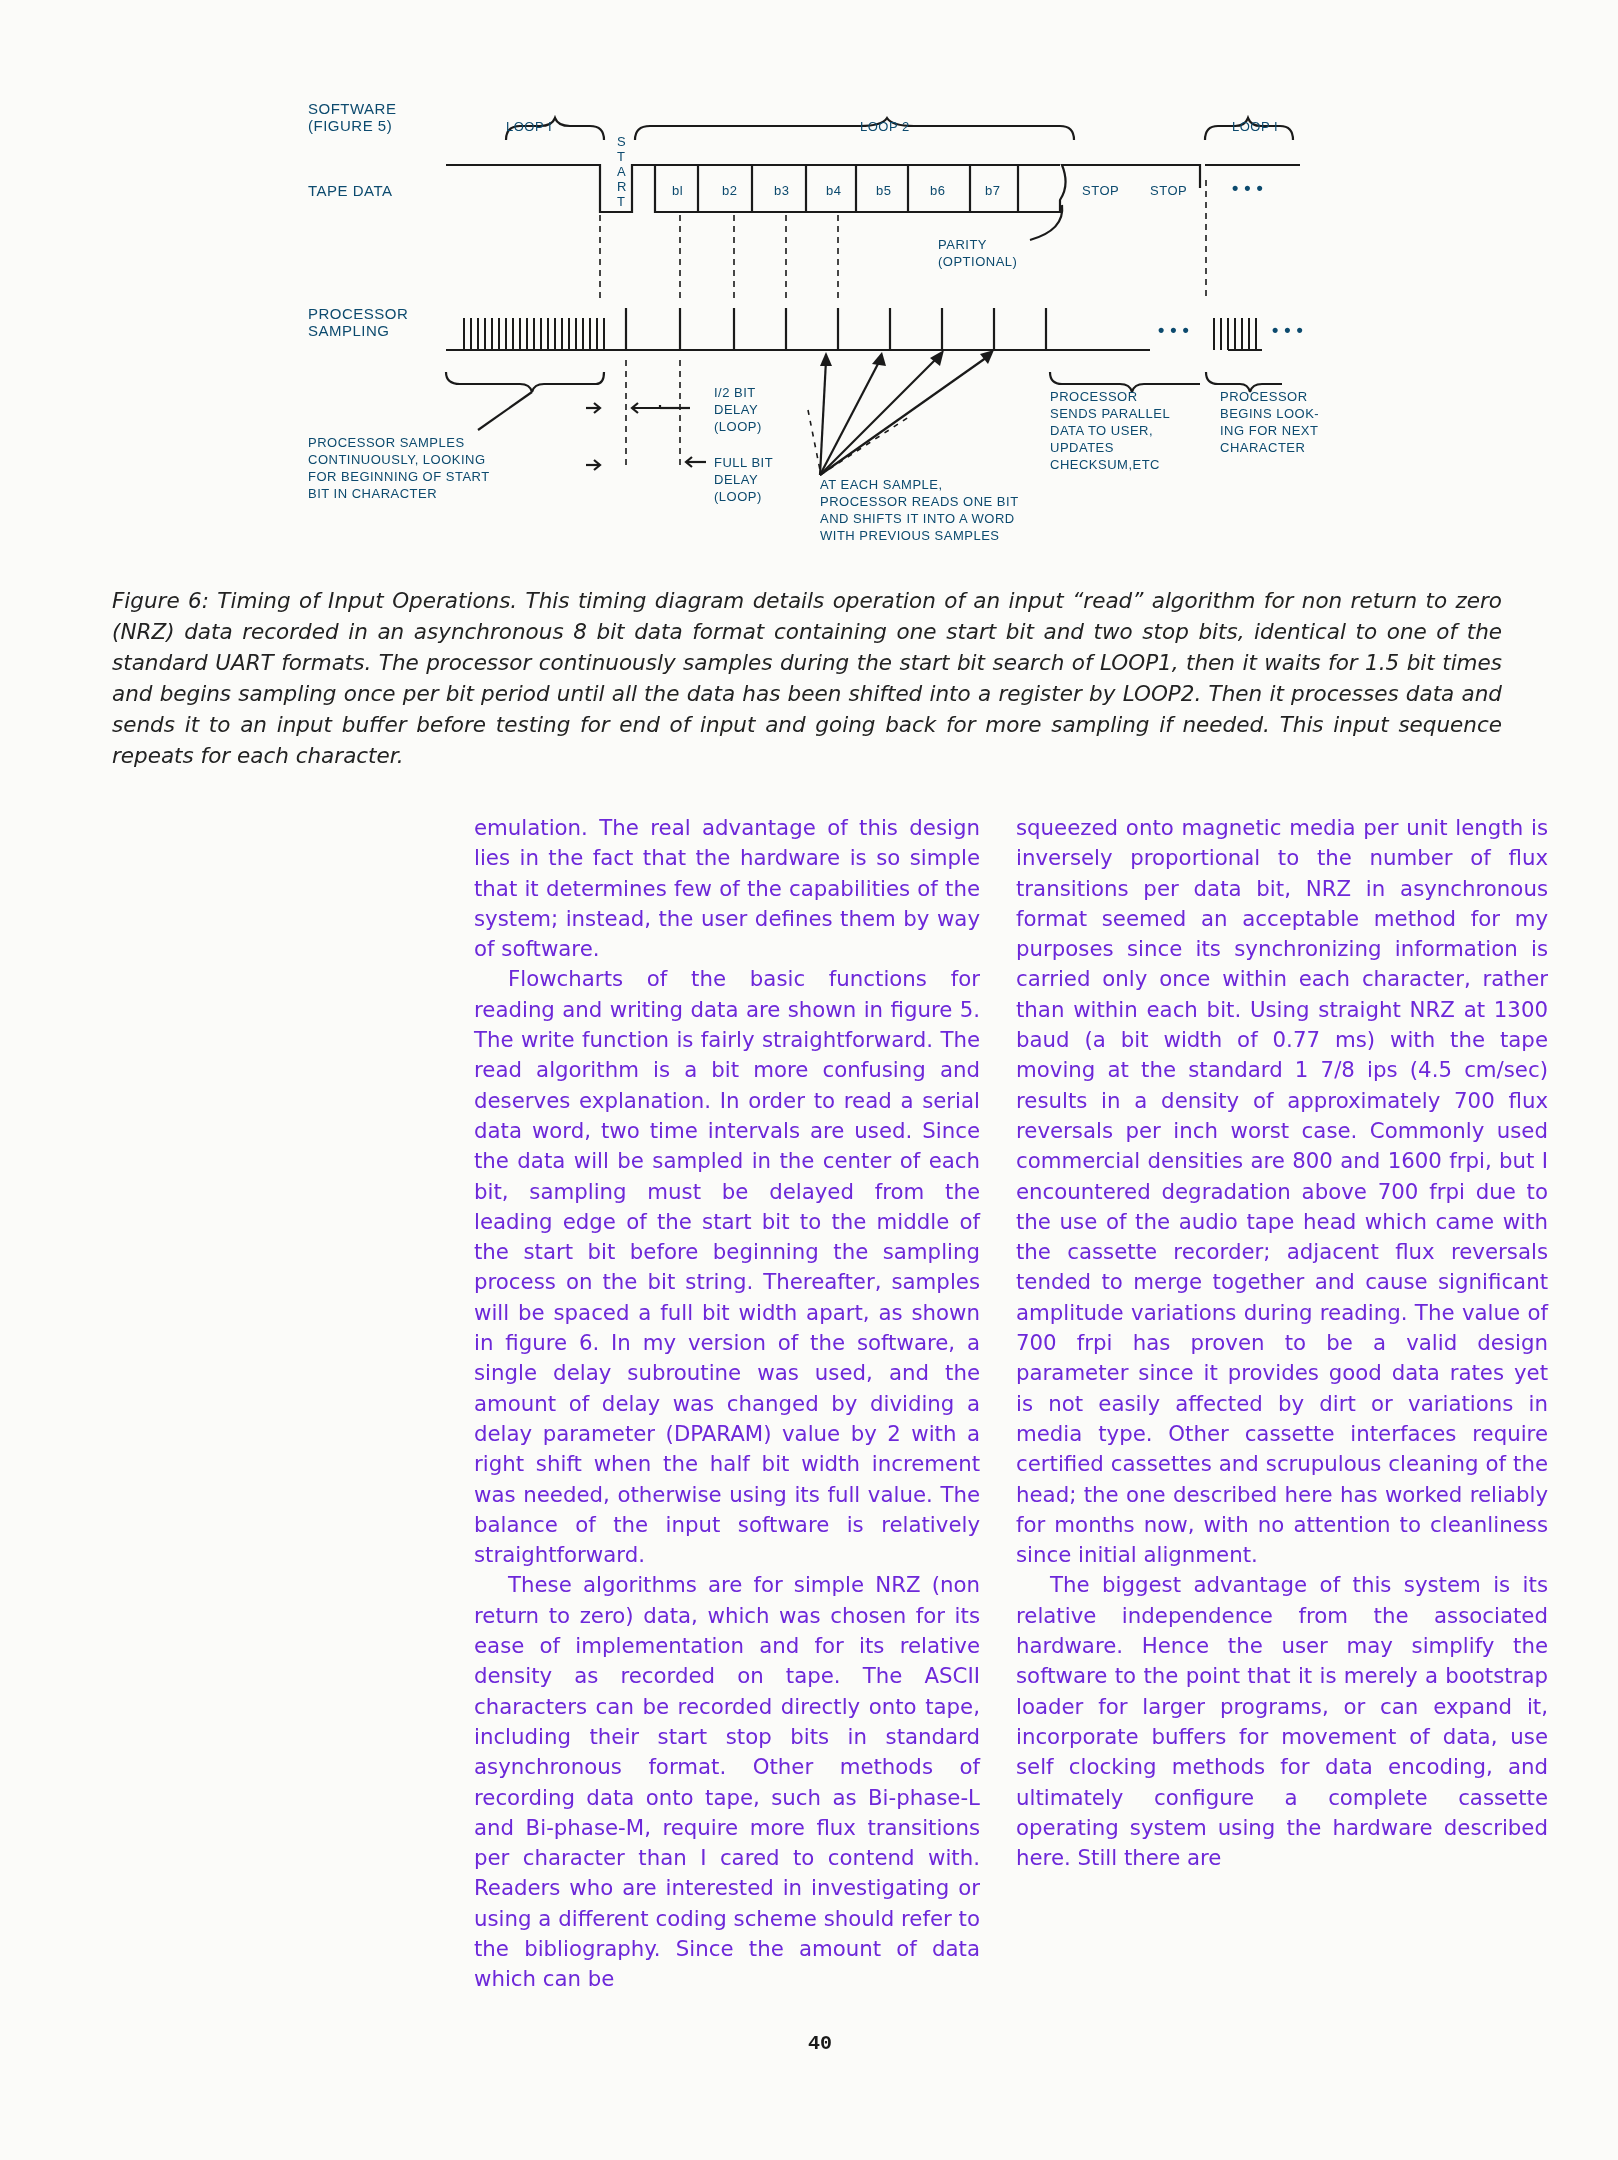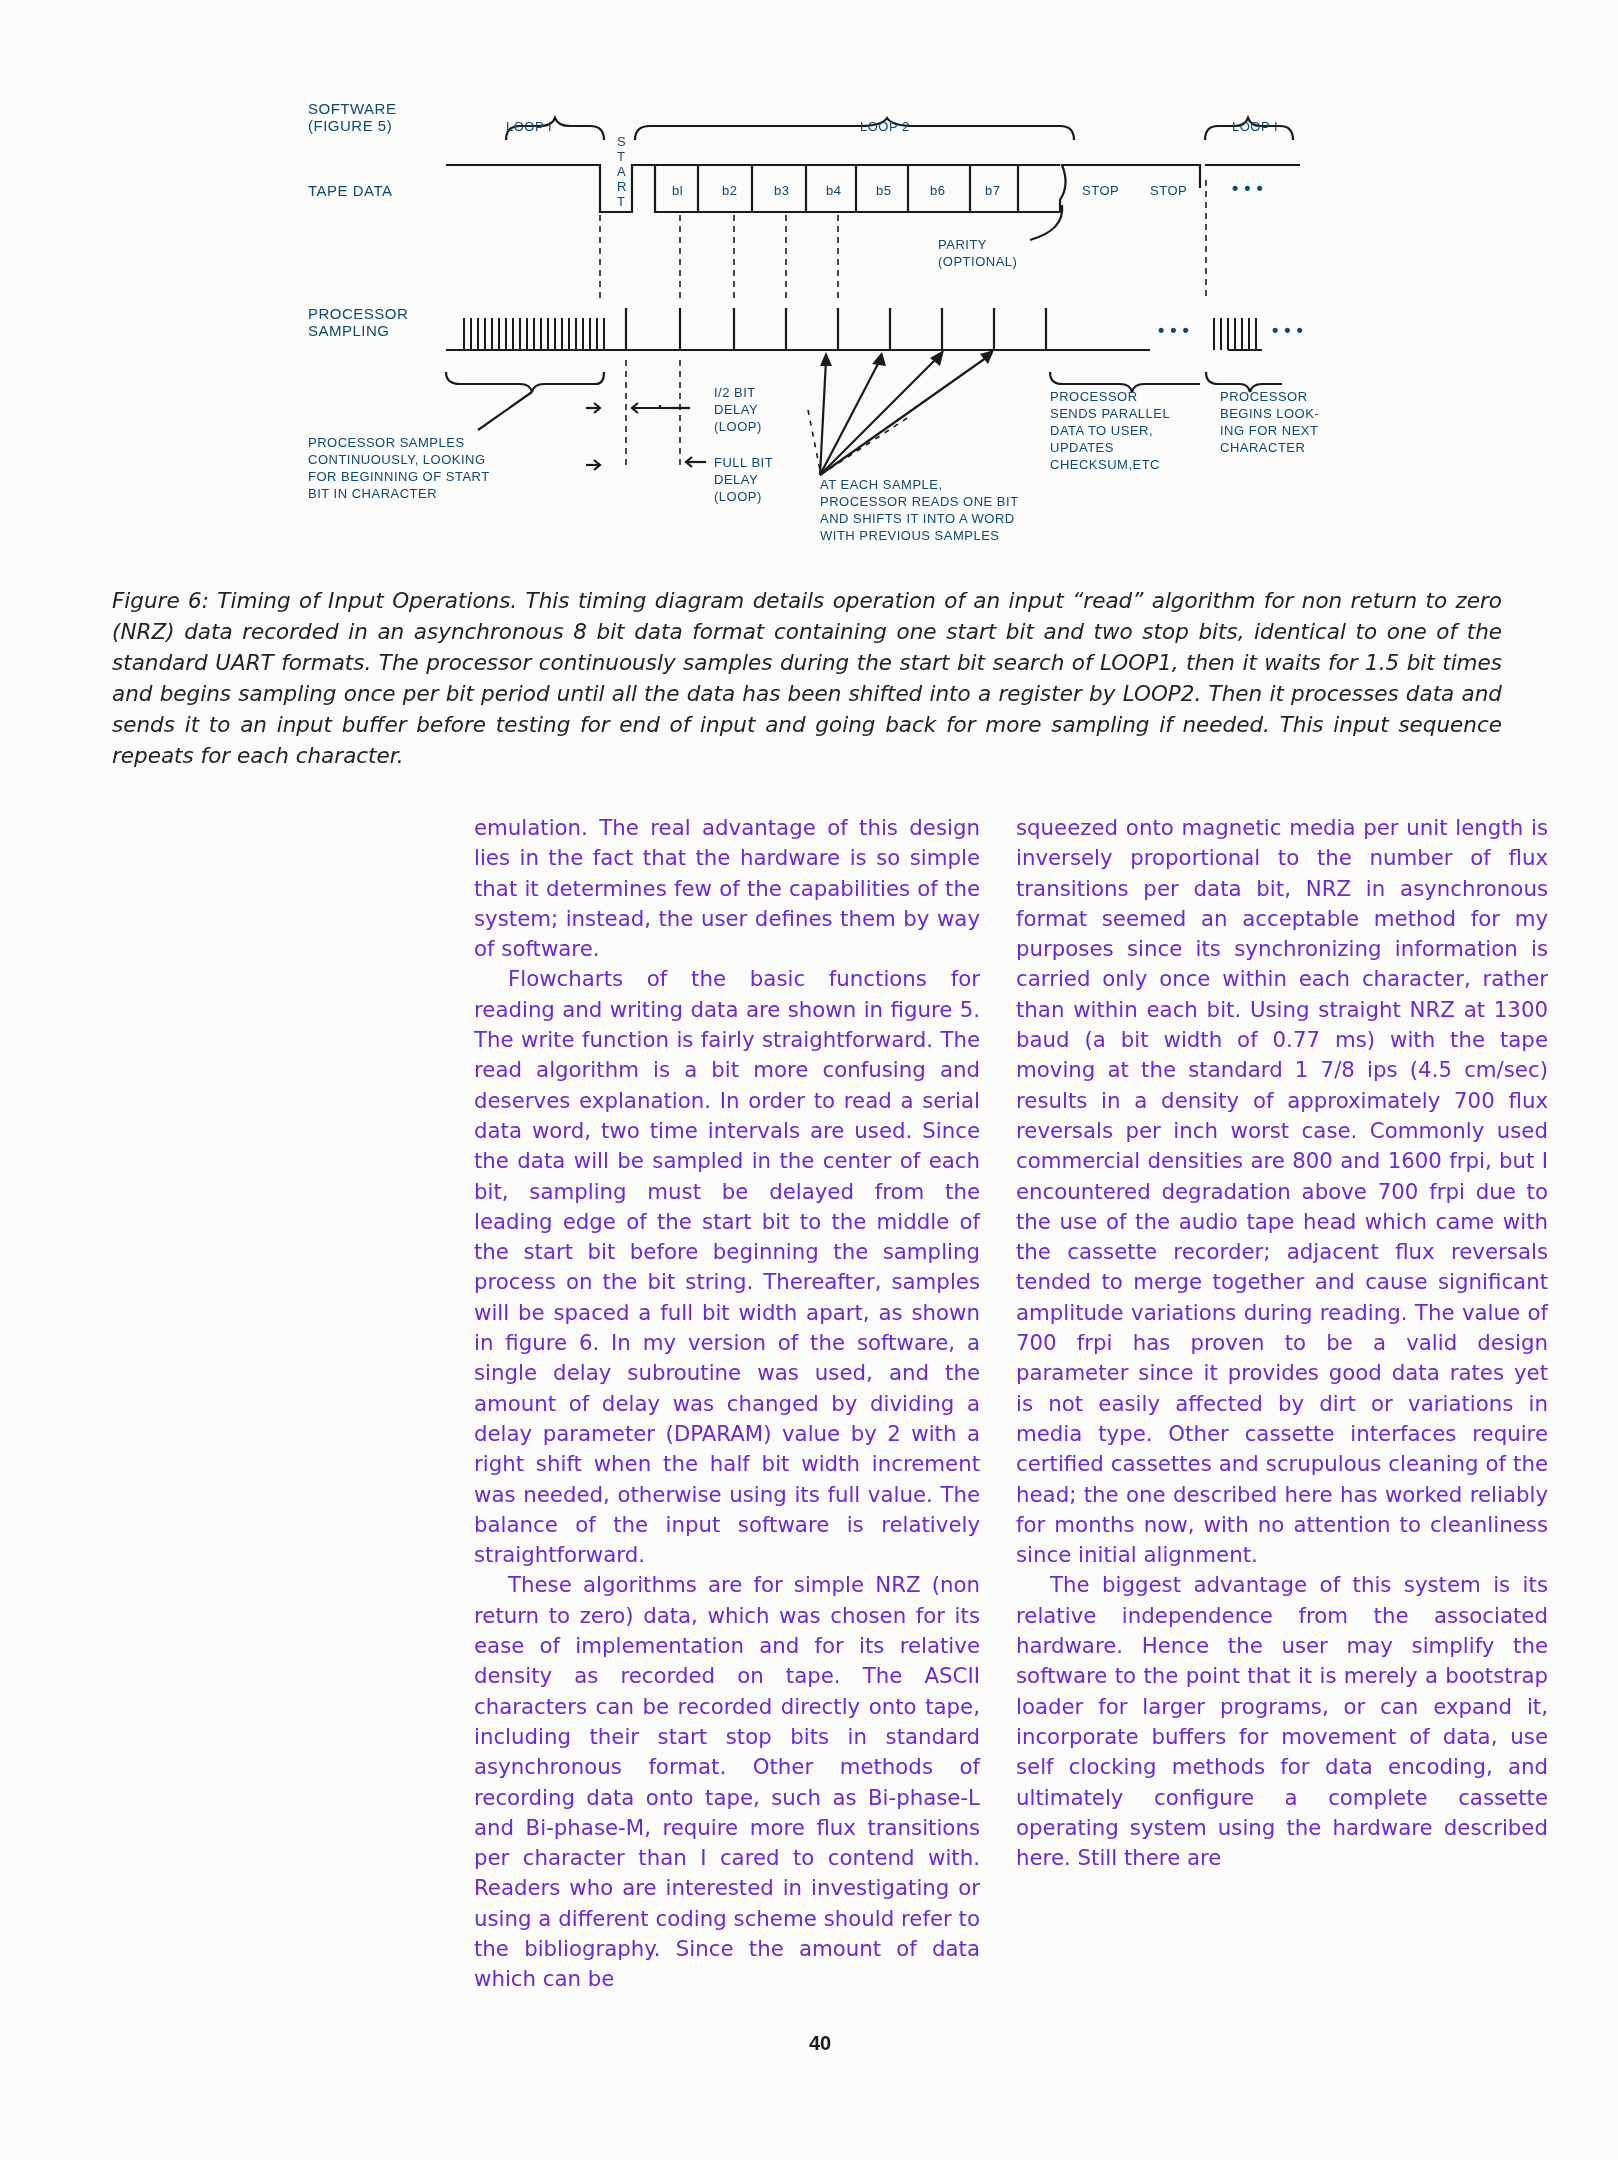--- a/index.html
+++ b/index.html
@@ -10,21 +10,21 @@
   .lbl { position:absolute; font-family:"Liberation Sans", sans-serif; font-size:15px; letter-spacing:0.5px; line-height:17px; white-space:pre; color:#0c4a6e; }
   .caption { position:absolute; left:112px; top:585px; width:1390px; font-family:"DejaVu Sans", sans-serif;
              font-style:italic; font-size:21.5px; line-height:31px; color:#222; text-align:justify; }
   .col { position:absolute; top:805px; font-family:"DejaVu Sans", sans-serif; font-size:21.3px; line-height:30.3px;
          color:#6d28d9; text-align:justify;margin-top:8px; }
   .col p { margin:0; }
   .col .ind { text-indent:34px; }
   .col1 { left:474px; width:506px; }
   .col2 { left:1016px; width:532px; }
   .heading { font-weight:bold; margin-top:30px !important; margin-bottom:30px !important; text-align:left; font-size:20.5px; }
-  .pagenum { position:absolute; left:800px; top:2032px; width:40px; text-align:center; font-weight:bold; font-size:20px; font-family:Liberation Sans, sans-serif; }
+  .pagenum { position:absolute; left:800px; top:2032px; width:40px; text-align:center; font-weight:bold; font-size:20px; font-family:Liberation Mono, monospace; }
 </style>
 </head>
 <body>
 
 <div class="fig">
   <svg width="1618" height="560" viewBox="0 0 1618 560">
     <g stroke="#1a1a1a" stroke-width="2.2" fill="none">
 
       <path d="M506 140 Q506 126 520 126 L540 126 Q552 126 555 118 Q558 126 570 126 L590 126 Q604 126 604 140"></path>
 

